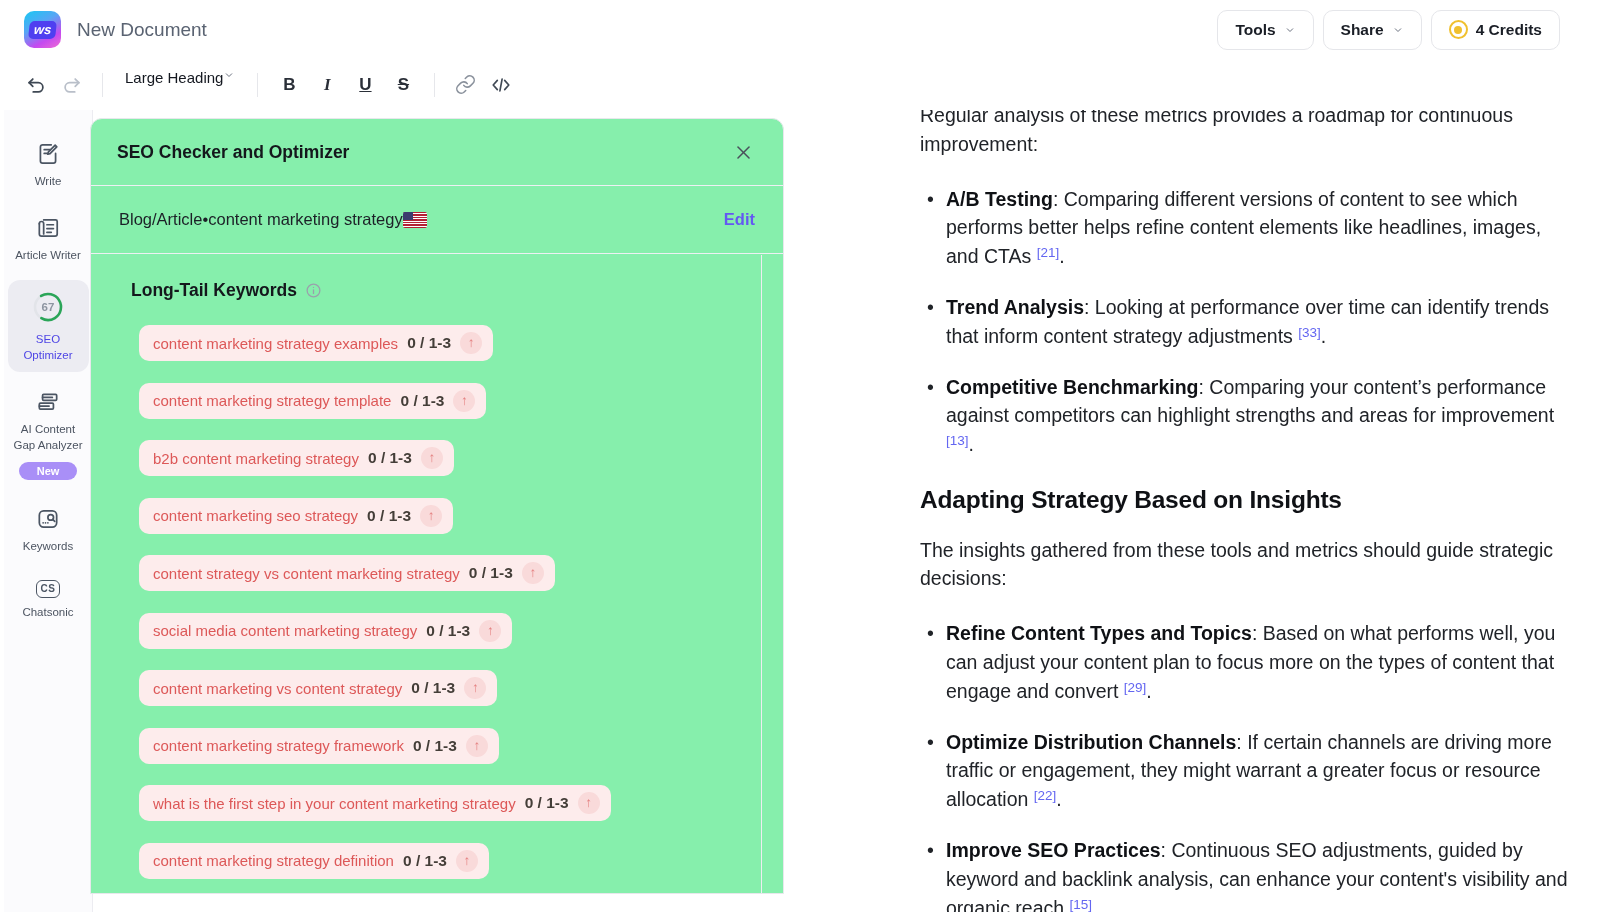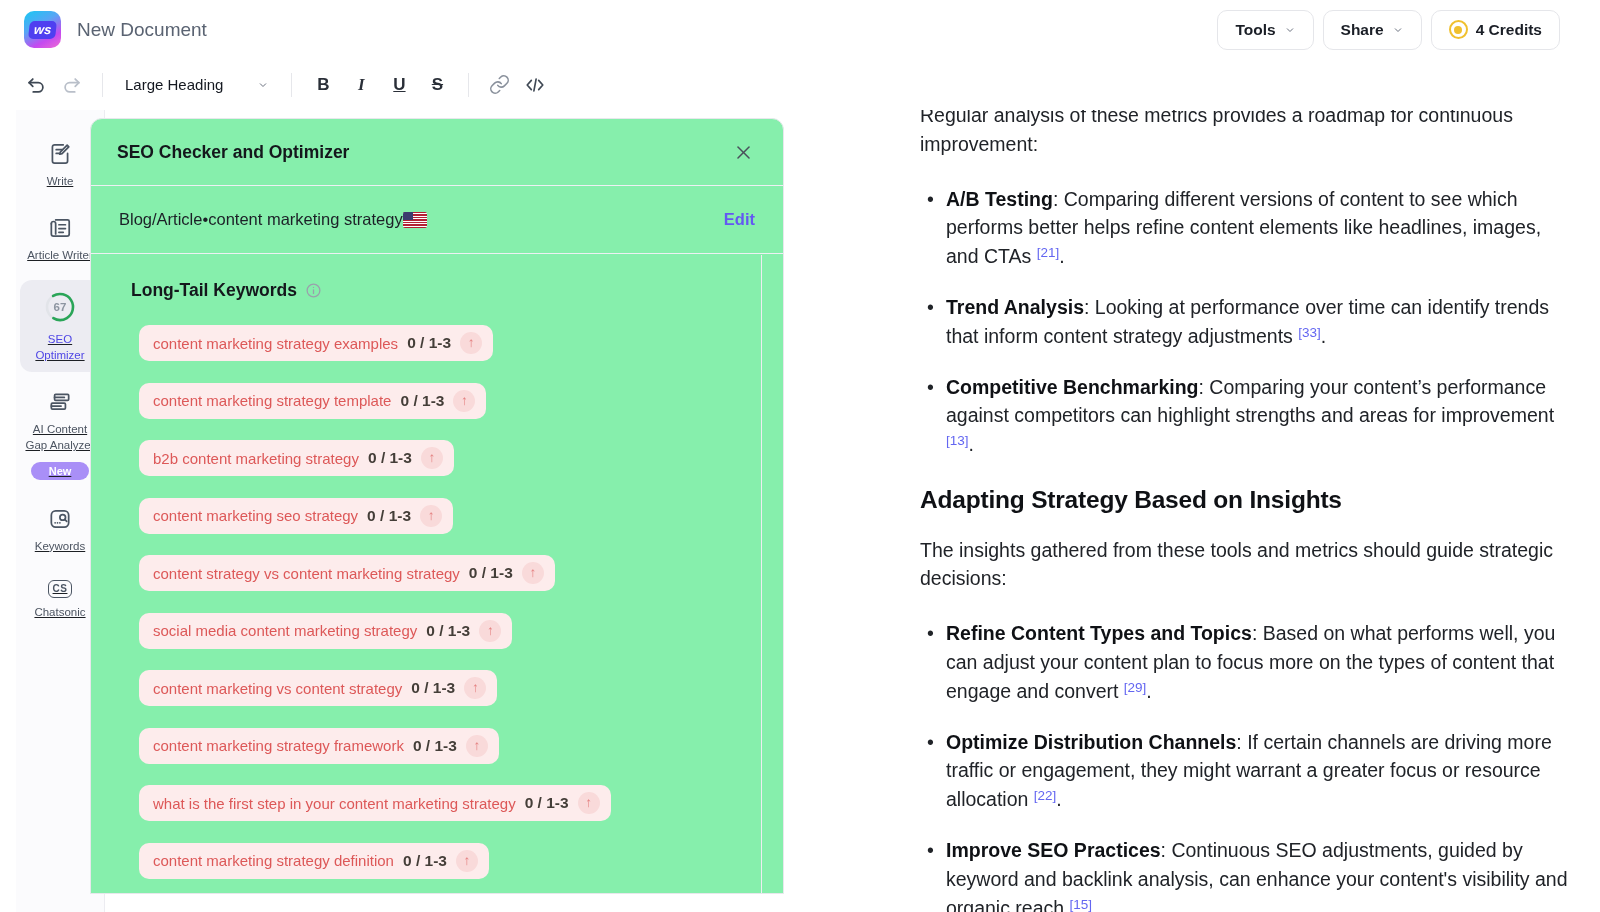--- a/index.html
+++ b/index.html
@@ -19,29 +19,29 @@
   .hdr-actions{margin-left:auto;display:flex;align-items:center;gap:9px;}
   .hdr-btn{height:40px;display:flex;align-items:center;gap:8px;padding:0 17px;border:1px solid #e5e6ea;border-radius:10px;background:#fff;font-size:15.5px;font-weight:600;color:#1a1e26;cursor:pointer;}
   .chev{width:12px;height:12px;stroke:#6b7280;stroke-width:2;fill:none;}
   .coin{width:19px;height:19px;border-radius:50%;border:2.5px solid #f0c02e;display:flex;align-items:center;justify-content:center;}
   .coin::after{content:"";width:8px;height:8px;border-radius:50%;background:#f0c02e;}
 
   
   .toolbar{position:absolute;top:59px;left:0;right:0;height:51px;background:#fff;display:flex;align-items:center;padding-left:20px;gap:4px;}
   .tb-btn{width:32px;height:32px;display:flex;align-items:center;justify-content:center;border-radius:6px;cursor:pointer;background:transparent;border:none;}
   .tb-divider{width:1px;height:24px;background:#e6e7eb;margin:0 10px;}
-  .style-select{display:flex;align-items:center;gap:34px;padding:0 8px;height:32px;cursor:pointer;}
+  .style-select{display:flex;padding:0 8px;height:32px;cursor:pointer;}
   .style-select .label{font-size:15px;color:#141820;font-weight:500;}
   .fmt{font-size:17px;color:#2a2f38;font-weight:700;width:34px;height:32px;display:flex;align-items:center;justify-content:center;cursor:pointer;background:none;border:none;font-family:"Liberation Sans",sans-serif;}
   .fmt.it{font-family:"Liberation Serif",serif;font-style:italic;font-weight:600;}
   .fmt.un{text-decoration:underline;font-weight:600;}
   .fmt.st{text-decoration:line-through;font-weight:600;}
 
   
-  .sidebar{position:absolute;top:110px;left:16px;bottom:0;width:89px;background:#fbfbfd;border-right:1px solid #ececf1;display:flex;flex-direction:column;align-items:center;padding-top:22px;text-decoration:underline;}
+  .sidebar{position:absolute;top:110px;left:4px;bottom:0;width:89px;background:#fbfbfd;border-right:1px solid #ececf1;display:flex;flex-direction:column;align-items:center;padding-top:22px;}
   .sb-item{width:81px;border-radius:12px;display:flex;flex-direction:column;align-items:center;gap:6px;padding:9px 2px;margin-bottom:8px;cursor:pointer;}
   .sb-item .sb-label{font-size:11.5px;line-height:1.4;color:#4c5461;text-align:center;max-width:70px;}
   .sb-item.selected{background:#ececf2;}
   .sb-item.selected .sb-label{color:#4f46e5;}
   .sb-badge{background:#a98ff7;color:#fff;font-size:11px;font-weight:600;padding:3px 18px;border-radius:999px;margin-top:2px;}
   .sb-icon{stroke:#4b5563;fill:none;stroke-width:1.6;stroke-linecap:round;stroke-linejoin:round;}
   .cs-box{border:1.7px solid #4b5563;border-radius:6px;color:#4b5563;font-size:10px;font-weight:600;padding:3px 4px;line-height:1;letter-spacing:.5px;}
   .ring-num{fill:#8d95a1;font-size:11.5px;font-weight:700;font-family:"Liberation Sans",sans-serif;}
 
   

